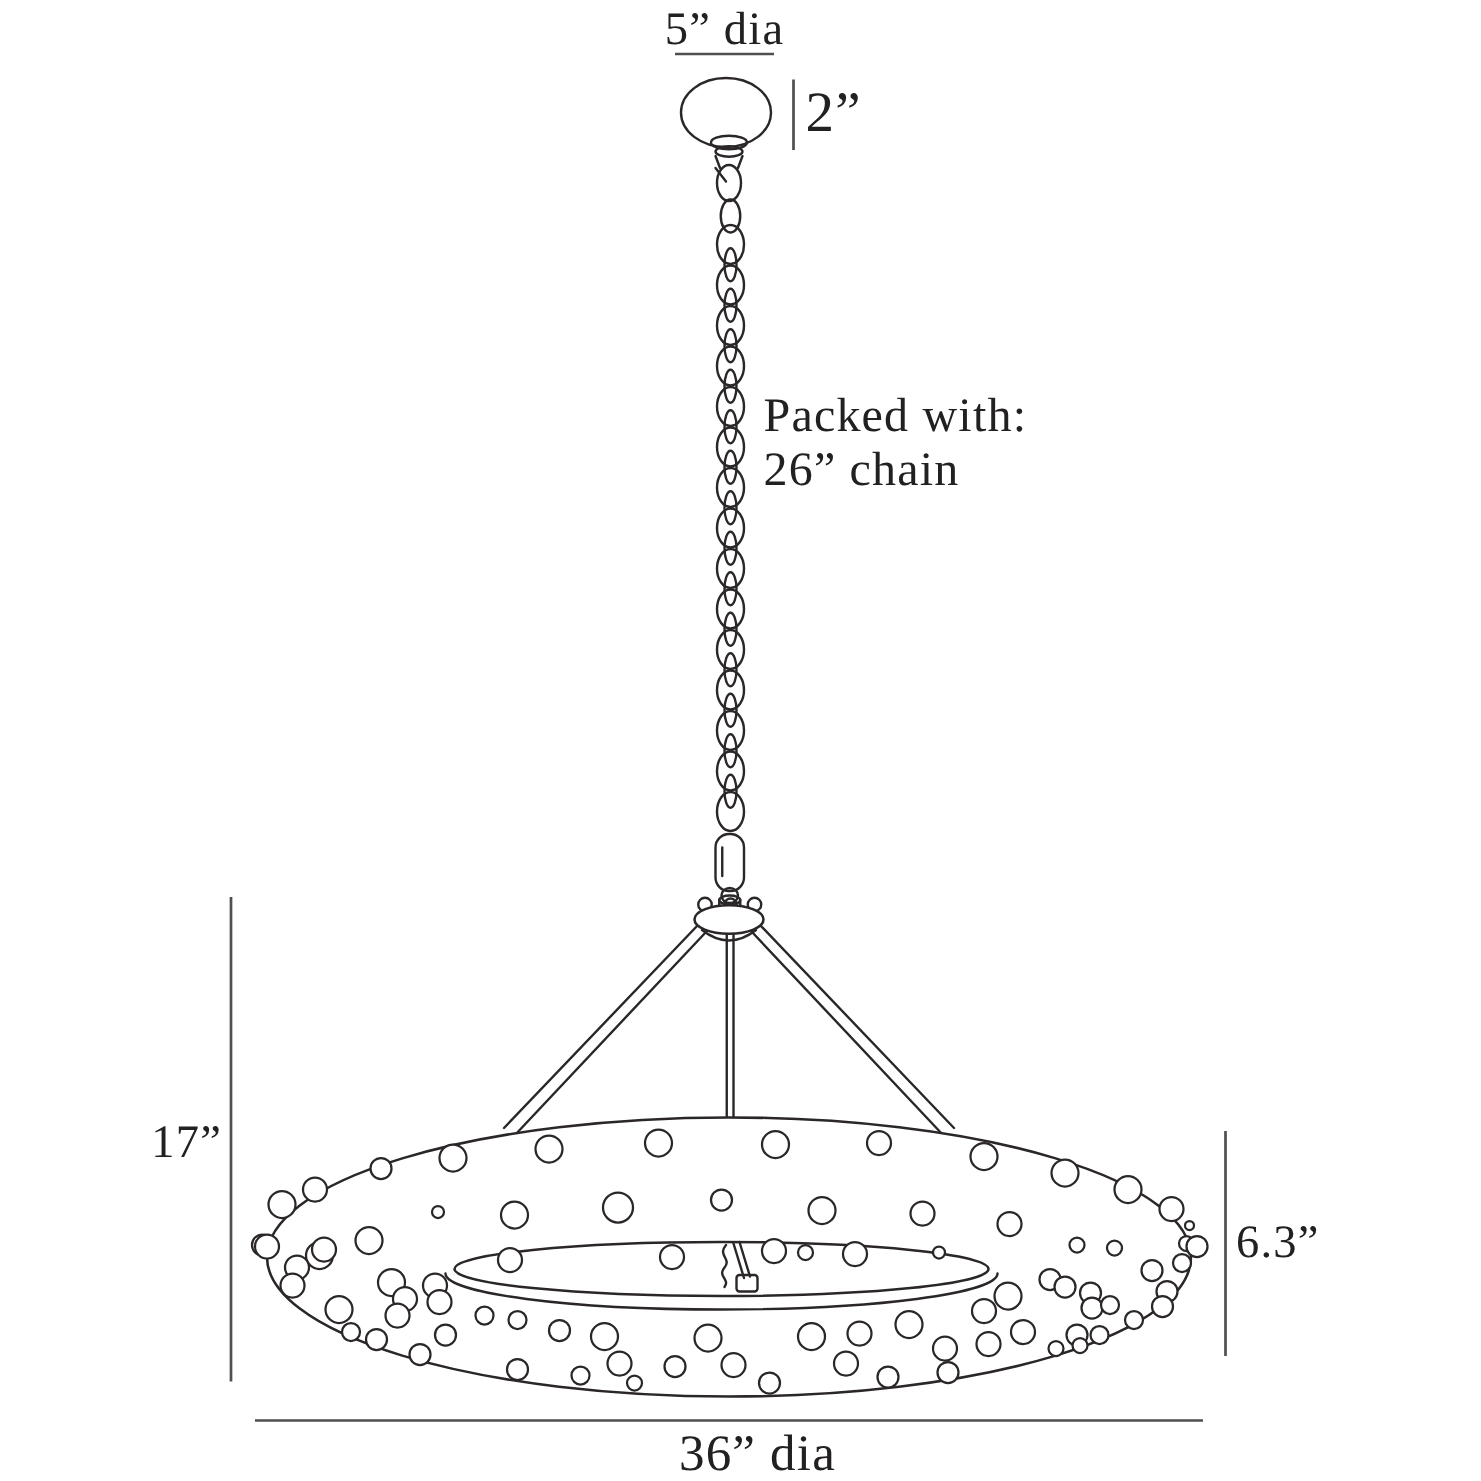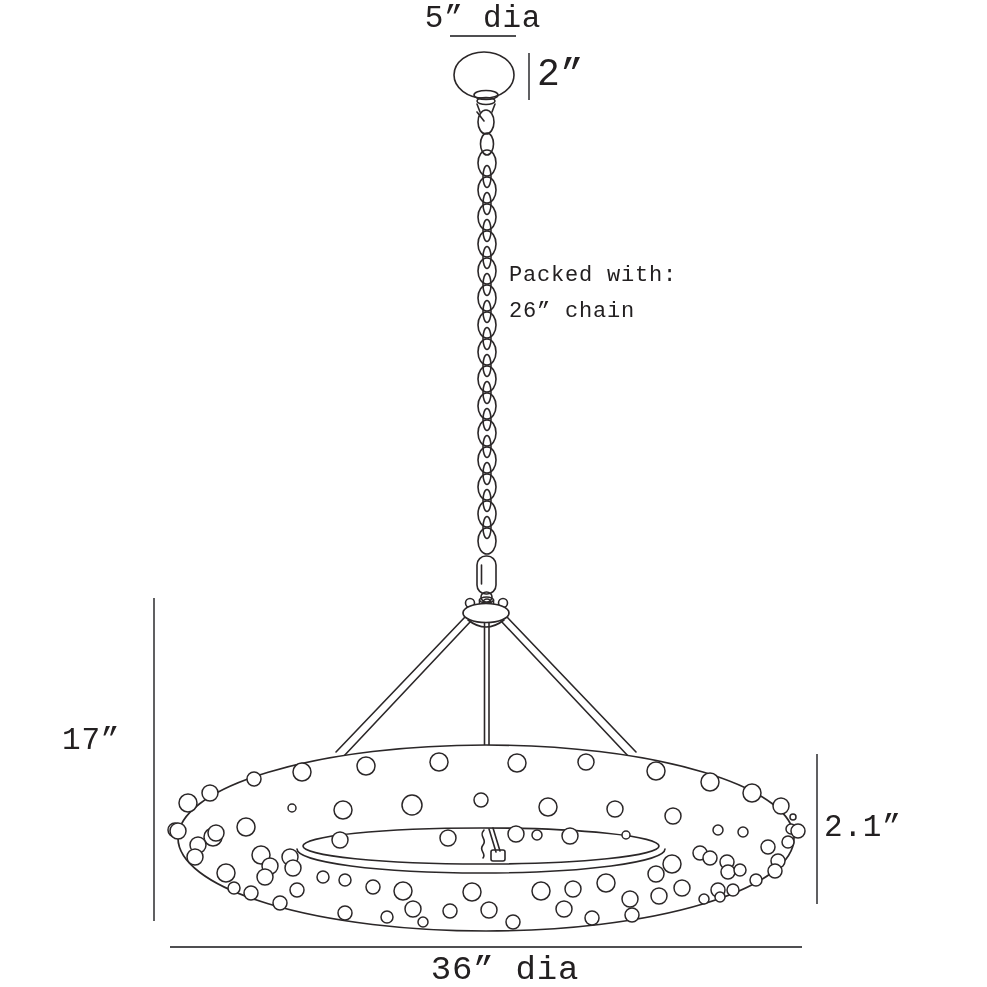--- a/index.html
+++ b/index.html
@@ -1,29 +1,29 @@
 <!DOCTYPE html>
 <html style="--line: #2b2728; --dim: #4f4f51; --text: #232021; --bg: #ffffff;"><head>
 <meta charset="utf-8">
 <style>
   html,body{margin:0;padding:0;background:#fff;}
   .stage{position:relative;width:987px;height:987px;background:var(--bg,#fff);
-         font-family:Liberation Mono, monospace;overflow:hidden;}
+         font-family:Liberation Serif, serif;overflow:hidden;}
   svg{position:absolute;left:0;top:0;}
   .art{fill:none;stroke:var(--line,#2b2728);stroke-width:1.6;stroke-linecap:round;}
   .art-fill{fill:#fff;stroke:var(--line,#2b2728);stroke-width:1.7;}
   .dim{fill:none;stroke:var(--dim,#4f4f51);stroke-width:1.8;}
   .bubble{fill:#fff;stroke:var(--line,#2b2728);stroke-width:1.5;}
   .label{position:absolute;color:var(--text,#232021);font-weight:300;
          letter-spacing:.8px;font-size:31px;line-height:1.12;white-space:nowrap;}
   .lbl-center{text-align:center;}
-  .lbl-right{}
+  .lbl-right{text-align:right;margin-top:20px;}
   #canopy-dia-label{left:383px;top:2px;width:200px;}
   #canopy-height-label{left:537px;top:54px;font-size:38px;}
-  #packed-note{left:509px;top:258px;font-size:22px;line-height:36px;}
+  #packed-note{left:509px;top:258px;font-size:32px;line-height:36px;}
   #fixture-height-label{left:62px;top:724px;width:86px;}
   #ring-height-label{left:824px;top:811px;}
   #fixture-dia-label{left:395px;top:951px;width:220px;font-size:34px;}
 </style>
 </head>
 <body>
 
 <div class="stage">
 
   <svg width="987" height="987" viewBox="0 0 987 987">
@@ -210,16 +210,16 @@
 
   <div class="label" id="canopy-height-label">2”</div>
 
   <div class="label" id="packed-note">
     <div>Packed with:</div>
     <div>26” chain</div>
   </div>
 
   <div class="label lbl-right" id="fixture-height-label">17”</div>
 
-  <div class="label" id="ring-height-label">2.1”</div>
+  <div class="label" id="ring-height-label">6.3”</div>
 
   <div class="label lbl-center" id="fixture-dia-label">36” dia</div>
 </div>
 
 </body></html>

